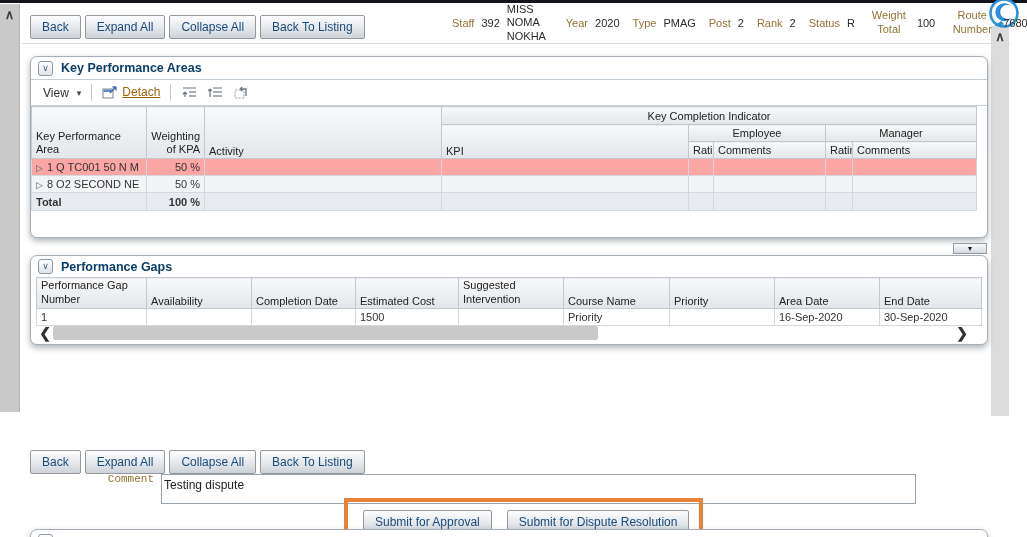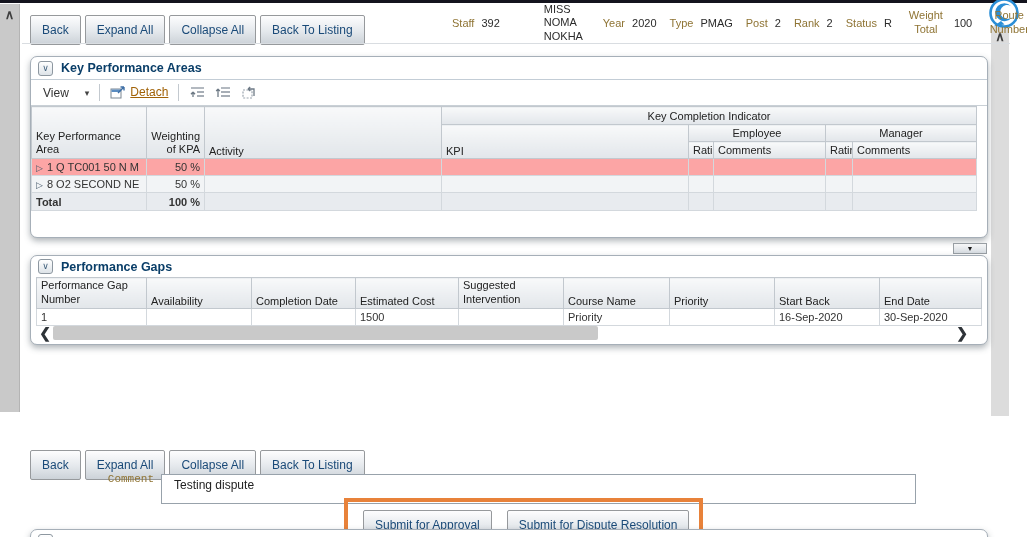--- a/index.html
+++ b/index.html
@@ -14,47 +14,47 @@
 
   .chat-wrap { position:absolute; left:983px; top:-3px; width:44px; height:40px; }
 
   .mid-bg { position:absolute; left:22px; top:345px; width:990px; height:192px;
             background:linear-gradient(#d8dfe6, #ecf0f3 55%, #f0f2f5); }
 
   
   .toolbar { position:absolute; display:flex; gap:4px; }
   .toolbar.top { left:30px; top:15px; }
   .toolbar.bottom { left:30px; top:450px; }
-  .btn { height:30px; padding:0 11px; background:linear-gradient(#fdfdfe, #e4e8ec 55%, #ccd2d8);
+  .btn { height:24px; padding:0 11px; background:linear-gradient(#fdfdfe, #e4e8ec 55%, #ccd2d8);
          border:1px solid #96999c; border-radius:2px; color:#1a4a78; font-size:12px;
          display:inline-flex; align-items:center; justify-content:center; cursor:pointer; white-space:nowrap; }
   .toolbar-divider { position:absolute; left:22px; top:43px; width:988px; height:1px; background:#d9dde1; }
 
   
   .staff-header { position:absolute; left:452px; top:0; width:532px; height:46px;
                   display:flex; align-items:center; gap:13px; font-size:11px; color:#2b2b2b; }
   .sh-field { display:flex; align-items:center; gap:7px; }
   .sh-label { color:#8f7434; }
   .sh-label.wrap { width:42px; text-align:center; line-height:1.25; }
   .sh-label.wrap2 { width:48px; text-align:center; line-height:1.25; }
-  .sh-name { width:46px; line-height:1.2;margin-left:37px; }
+  .sh-name { width:46px; line-height:1.2; }
 
   
   .panel { position:absolute; left:30px; width:958px; background:#fff;
            border:1px solid #a6afb8; border-radius:7px; box-shadow:0 3px 6px rgba(80,90,100,.45); }
   .panel-header { height:23px; display:flex; align-items:center; gap:8px; padding:0 7px; }
   .chev-btn { width:15px; height:15px; border:1px solid #8d97a0; border-radius:3px;
               background:linear-gradient(#ffffff,#dde3e8); color:#40607c; font-size:9px;
               line-height:13px; text-align:center; cursor:pointer; flex:0 0 auto; }
   .section-title { font-weight:bold; color:#0a3e68; font-size:12.5px; }
   .kpa-header-rule { border-bottom:1px solid #c3cdd6; }
 
   .kpa-toolbar { height:26px; display:flex; align-items:center; gap:10px; padding:0 12px;
                  border-bottom:1px solid #c9d0d6; }
-  .view-btn { display:flex; align-items:center; gap:16px; color:#333; cursor:pointer;justify-content:space-between; }
+  .view-btn { display:flex; align-items:center; gap:8px; color:#333; cursor:pointer;justify-content:space-between; }
   .tb-sep { width:1px; height:17px; background:#c3c9cf; }
   .detach-btn { display:flex; align-items:flex-start; gap:5px; color:#a16207; cursor:pointer;text-decoration:underline; }
   .tree-icons { display:flex; align-items:center; gap:9px; }
   .icon-btn { cursor:pointer; display:inline-flex; }
 
   
   table { border-collapse:collapse; table-layout:fixed; width:945px; font-size:11px; }
   th { background:linear-gradient(#f8f9fa,#e2e6ea); border:1px solid #c2c8ce; padding:1px 4px;
        font-weight:normal; color:#222; text-align:left; overflow:hidden; white-space:nowrap; }
   th.bottom { vertical-align:bottom; }
@@ -78,21 +78,21 @@
              display:flex; align-items:center; }
   .harrow { width:16px; text-align:center; color:#2e3338; font-size:14px; font-weight:bold; cursor:pointer; line-height:14px; }
   .htrack { position:relative; flex:1; height:14px; }
   .hthumb { position:absolute; left:0; top:0; width:545px; height:14px; background:#c9c9c9; border-radius:2px; cursor:grab; }
 
   
   .comment-label { position:absolute; left:96px; top:473px; width:58px; text-align:right;
                    color:#8f7434; font-size:11px;font-family:Liberation Mono, monospace; }
   .comment-input { position:absolute; left:161px; top:474px; width:755px; height:30px;
                    border:1px solid #98a2ab; background:#fff; font-family:"Liberation Sans",sans-serif;
-                   font-size:12px; padding:3px 12px; resize:none; color:#222; }
+                   font-size:12px; padding:3px 2px; resize:none; color:#222; }
   .actions { position:absolute; left:363px; top:510px; display:flex; gap:15px; }
   .annotation-box { position:absolute; left:344px; top:498px; width:359px; height:40px;
                     border:4px solid #e8823a; pointer-events:none; }
 
   .route-panel { top:529px; height:40px; }
 </style>
 </head>
 <body>
 
 <div class="screen">
@@ -292,21 +292,21 @@
       </colgroup>
       <tbody>
           <tr style="height:30px;">
         <th class="bottom wrapcell">Performance Gap Number</th>
         <th class="bottom">Availability</th>
         <th class="bottom">Completion Date</th>
         <th class="bottom">Estimated Cost</th>
         <th class="bottom wrapcell">Suggested Intervention</th>
         <th class="bottom">Course Name</th>
         <th class="bottom">Priority</th>
-        <th class="bottom">Start Back</th>
+        <th class="bottom">Area Date</th>
         <th class="bottom">End Date</th>
       </tr>
       <tr>
         <td>1</td>
         <td></td>
         <td></td>
         <td>1500</td>
         <td></td>
         <td>Priority</td>
         <td></td>

